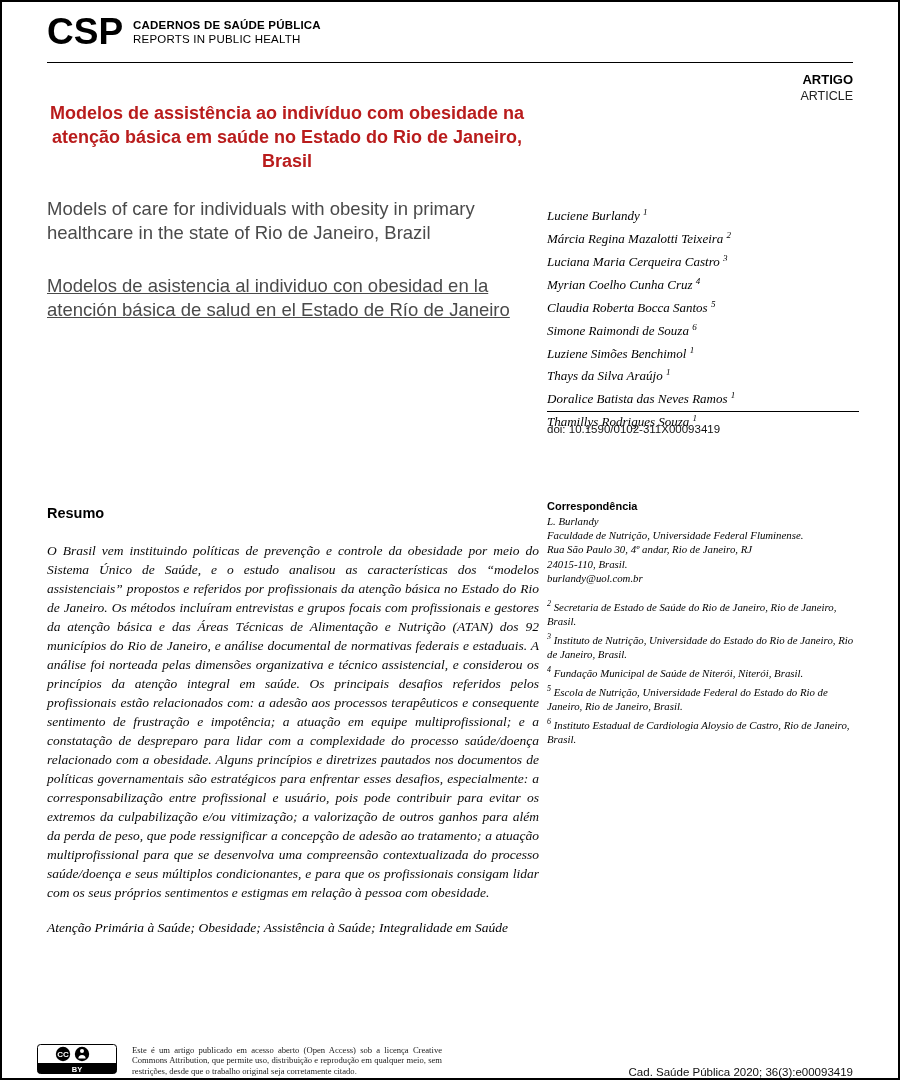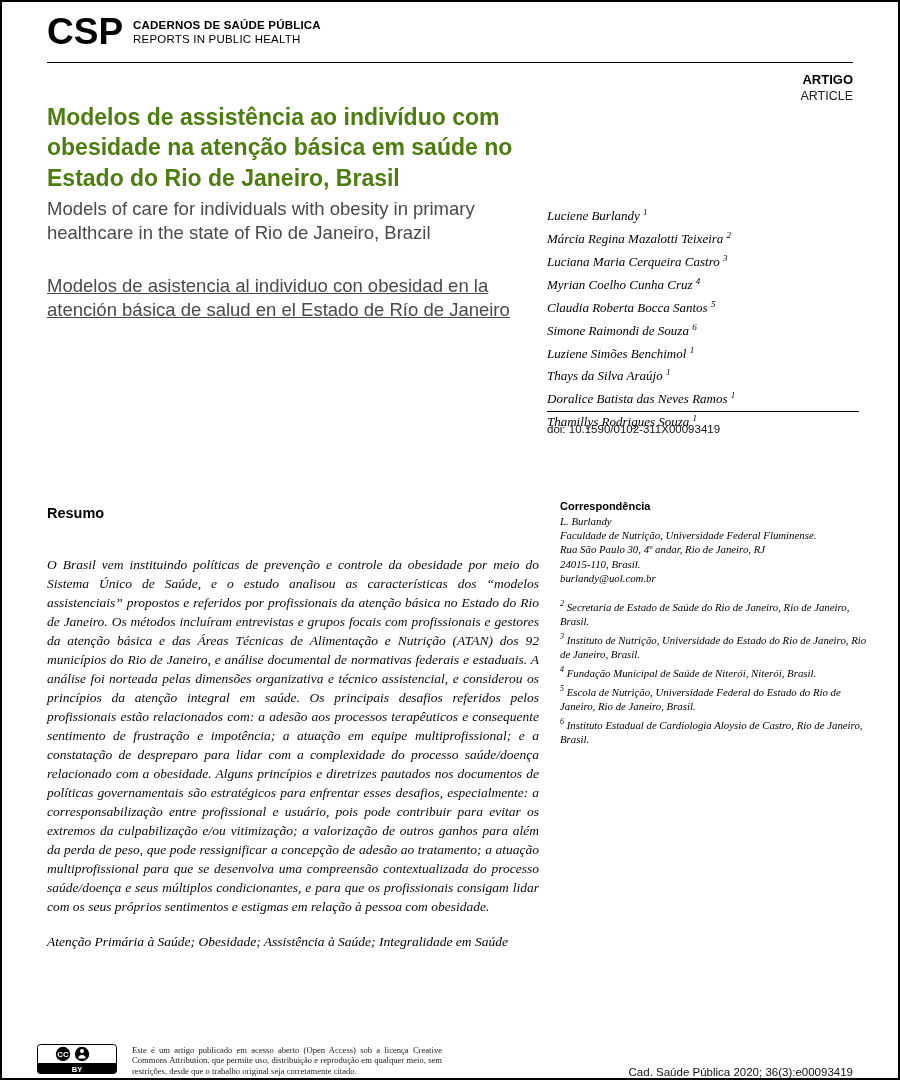--- a/index.html
+++ b/index.html
@@ -25,21 +25,21 @@
   .header-rule { position: absolute; left: 45px; right: 45px; top: 60px; height: 1px; background: #000; }
 
   .article-type { position: absolute; right: 45px; top: 70px; text-align: right; font-family: "Liberation Sans", sans-serif; }
   .article-type .pt { font-weight: 700; font-size: 13px; }
   .article-type .en { font-weight: 400; font-size: 12.5px; color: #222; margin-top: 2px; }
 
   
   .title-pt {
     position: absolute; left: 45px; top: 100px; width: 480px;
     font-family: "Liberation Sans", sans-serif; font-weight: 700;
-    font-size: 23px; line-height: 1.32; color: #4d7c0f;
+    font-size: 18px; line-height: 1.32; color: #b91c1c; text-align: center;
   }
   .title-en {
     position: absolute; left: 45px; top: 195px; width: 445px;
     font-family: "Liberation Sans", sans-serif; font-weight: 400;
     font-size: 18.5px; line-height: 1.3; color: #4a4a4a;
   }
   .title-es {
     position: absolute; left: 45px; top: 272px; width: 480px;
     font-family: "Liberation Sans", sans-serif; font-weight: 400;
     font-size: 18.5px; line-height: 1.3; color: #4a4a4a; text-decoration: underline;
@@ -47,29 +47,29 @@
 
   
   .authors { position: absolute; left: 545px; top: 201px; width: 312px; }
   .author { font-style: italic; font-size: 13px; line-height: 19.6px; }
   .author sup { font-size: 9px; font-style: italic; }
   .authors-rule { position: absolute; left: 545px; width: 312px; top: 409px; height: 1px; background: #000; }
   .doi { position: absolute; left: 545px; top: 421px; font-family: "Liberation Sans", sans-serif; font-size: 11.5px; color: #111; }
 
   
   .resumo { position: absolute; left: 45px; top: 503px; width: 492px; }
-  .resumo h3 { font-family: "Liberation Sans", sans-serif; font-weight: 700; font-size: 14.5px; margin-bottom: 34px; }
+  .resumo h3 { font-family: "Liberation Sans", sans-serif; font-weight: 700; font-size: 14.5px; margin-bottom: 20px; }
   .abstract-text {
     font-style: italic; font-size: 13.5px; line-height: 19px;
     text-align: justify; color: #0a0a0a;
   }
   .keywords { font-style: italic; font-size: 13.5px; line-height: 19px; margin-top: 16px; }
 
   
-  .corr { position: absolute; left: 558px; top: 498px; width: 312px; }
+  .corr { position: absolute; left: 545px; top: 498px; width: 312px; }
   .corr-head { font-family: "Liberation Sans", sans-serif; font-weight: 700; font-size: 11px; margin-bottom: 2px; }
   .corr-line { font-style: italic; font-size: 10.8px; line-height: 14.2px; }
   .affils { margin-top: 12px; }
   .affil { font-style: italic; font-size: 10.8px; line-height: 14.2px; margin-bottom: 2px; }
   .affil sup { font-size: 8px; font-style: italic; }
 
   
   .cc-badge { position: absolute; left: 35px; top: 1042px; }
   .license-text {
     position: absolute; left: 130px; top: 1043px; width: 310px;

